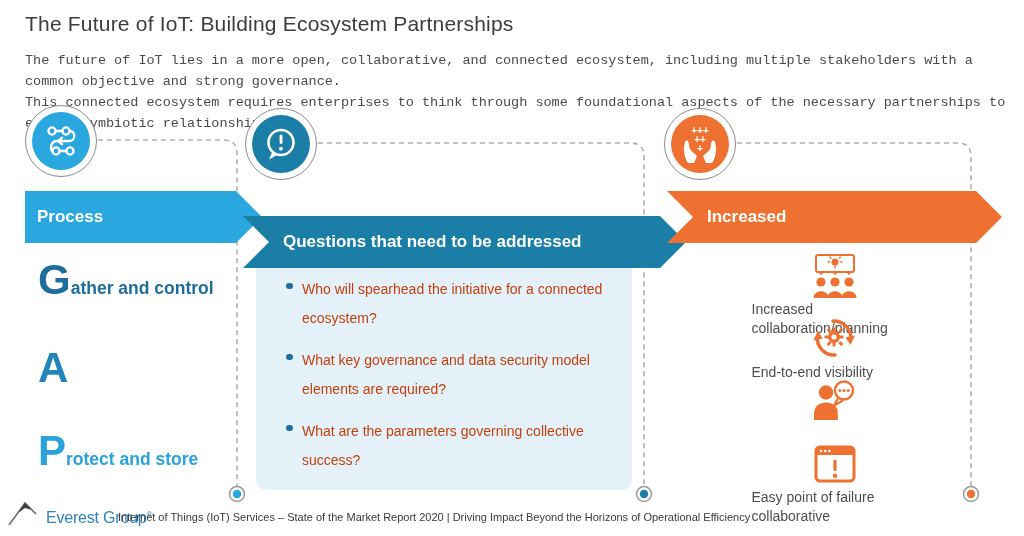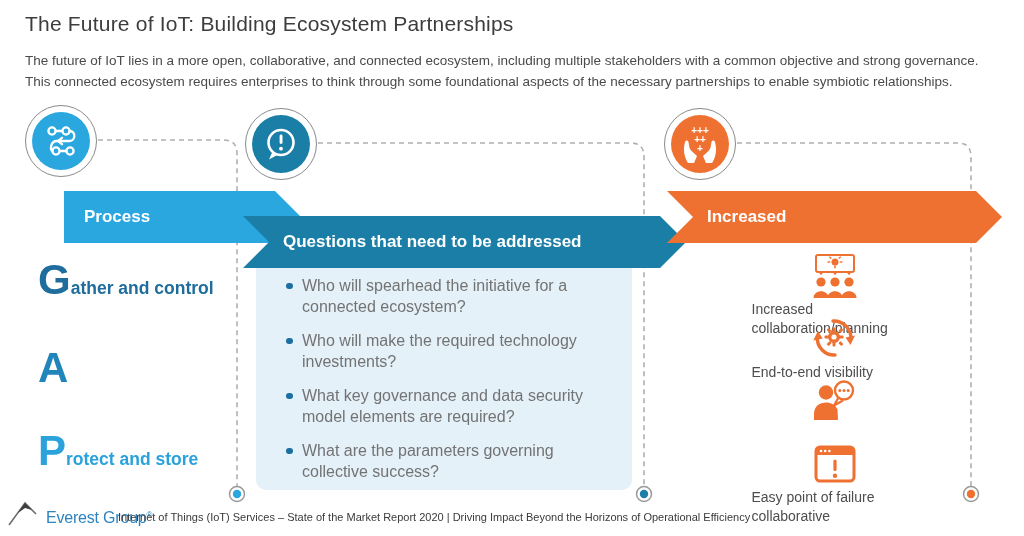--- a/index.html
+++ b/index.html
@@ -3,52 +3,52 @@
 <meta charset="utf-8">
 <style>
   * { margin:0; padding:0; box-sizing:border-box; }
   html,body { background:#fff; }
   #canvas {
     position:relative; width:1024px; height:536px; overflow:hidden;
     background:#ffffff; font-family:"Liberation Sans", sans-serif;
   }
   
   #title { position:absolute; left:25px; top:12px; font-size:21px; color:#3d3d3d; letter-spacing:.2px; }
-  #subtitle { position:absolute; left:25px; top:50px; width:990px; font-size:13.5px; line-height:21px; color:#4a4a4a; }
+  #subtitle { position:absolute; left:25px; top:50px; width:990px; font-size:13.5px; line-height:21px; color:#4a4a4a;font-family:Liberation Mono, monospace; }
   
   #connectors { position:absolute; left:0; top:0; z-index:0; }
   .dash { fill:none; stroke:#b0b0b0; stroke-width:1.6; stroke-dasharray:5 4; }
   
   .node { position:absolute; width:72px; height:72px; border-radius:50%; background:#fff;
           border:1.5px solid #8a8a8a; display:flex; align-items:center; justify-content:center; z-index:3; }
   .node-inner { width:58px; height:58px; border-radius:50%; display:flex; align-items:center; justify-content:center; }
   #node-process { left:25px; top:105px; }
   #node-questions { left:245px; top:108px; }
   #node-benefits { left:664px; top:108px; }
   
   .banner { position:absolute; top:191px; height:52px; z-index:2; color:#fff;
             font-size:17px; font-weight:bold; line-height:52px; }
-  #banner-process { left:25px; width:237px; padding-left:20px;
-    clip-path:polygon(0 0, calc(100% - 26px) 0, 100% 50%, calc(100% - 26px) 100%, 0 100%);margin-left:39px; }
+  #banner-process { left:25px; width:237px; padding-left:12px;
+    clip-path:polygon(0 0, calc(100% - 26px) 0, 100% 50%, calc(100% - 26px) 100%, 0 100%); }
   #banner-questions { left:243px; width:443px; padding-left:40px;
     clip-path:polygon(0 0, calc(100% - 26px) 0, 100% 50%, calc(100% - 26px) 100%, 0 100%, 26px 50%); }
   #banner-benefits { left:667px; width:335px; padding-left:40px;
     clip-path:polygon(0 0, calc(100% - 26px) 0, 100% 50%, calc(100% - 26px) 100%, 0 100%, 26px 50%); }
   
   .process-item { position:absolute; left:38px; display:flex; align-items:baseline; font-weight:bold; }
   .process-item .initial { font-size:42px; line-height:1; }
   .process-item .rest { font-size:17.5px; }
   #process-item-1 { top:259px; }
   #process-item-2 { top:347px; }
   #process-item-3 { top:430px; }
   
   #question-box { position:absolute; left:256px; top:253px; width:376px; height:237px;
                   background:#e4f1f9; border-radius:10px; z-index:1; padding:22px 14px 0 30px; }
   .question-item { position:relative; padding-left:16px; margin-bottom:13px;
-                   font-size:16px; line-height:21px; color:#737373; }
+                   font-size:14px; line-height:29px; color:#c2410c; }
   .question-item::before { content:""; position:absolute; left:0; top:7.5px; width:6.5px; height:6.5px;
                    border-radius:50%; background:#1a6fa0; }
   
   .benefit-row { position:absolute; left:680px; width:310px; display:flex; align-items:center;flex-direction:column; }
   .benefit-icon { width:48px; height:48px; flex:0 0 48px; }
   .benefit-label { margin-left:18px; width:185px; font-size:14px; line-height:19px; color:#4d4d4d; }
   #benefit-row-1 { top:252px; }
   #benefit-row-2 { top:315px; }
   #benefit-row-3 { top:378px; }
   #benefit-row-4 { top:440px; }
@@ -144,21 +144,20 @@
   <div class="process-item" id="process-item-2" style="color: rgb(34, 133, 186);">
     <span class="initial">A</span>
   </div>
   <div class="process-item" id="process-item-3" style="color: rgb(43, 162, 220);">
     <span class="initial">P</span>
       <span class="rest">rotect and store</span>
   </div>
 
   <div id="question-box">
     <div class="question-item">Who will spearhead the initiative for a connected ecosystem?</div>
-    <div class="question-item">Who will make the required technology investments?</div>
     <div class="question-item">What key governance and data security model elements are required?</div>
     <div class="question-item">What are the parameters governing collective success?</div>
   </div>
 
   <div class="benefit-row" id="benefit-row-1">
     <svg class="benefit-icon" viewBox="0 0 48 48">
       <rect x="5" y="3" width="38" height="17" rx="2" fill="none" stroke="#ef7131" stroke-width="2"></rect>
       <circle cx="24" cy="10" r="3.5" fill="#ef7131"></circle>
       <line x1="24" y1="13.5" x2="24" y2="16.2" stroke="#ef7131" stroke-width="1.6"></line>
       <line x1="16.5" y1="10" x2="19.3" y2="10" stroke="#ef7131" stroke-width="1.4"></line>

